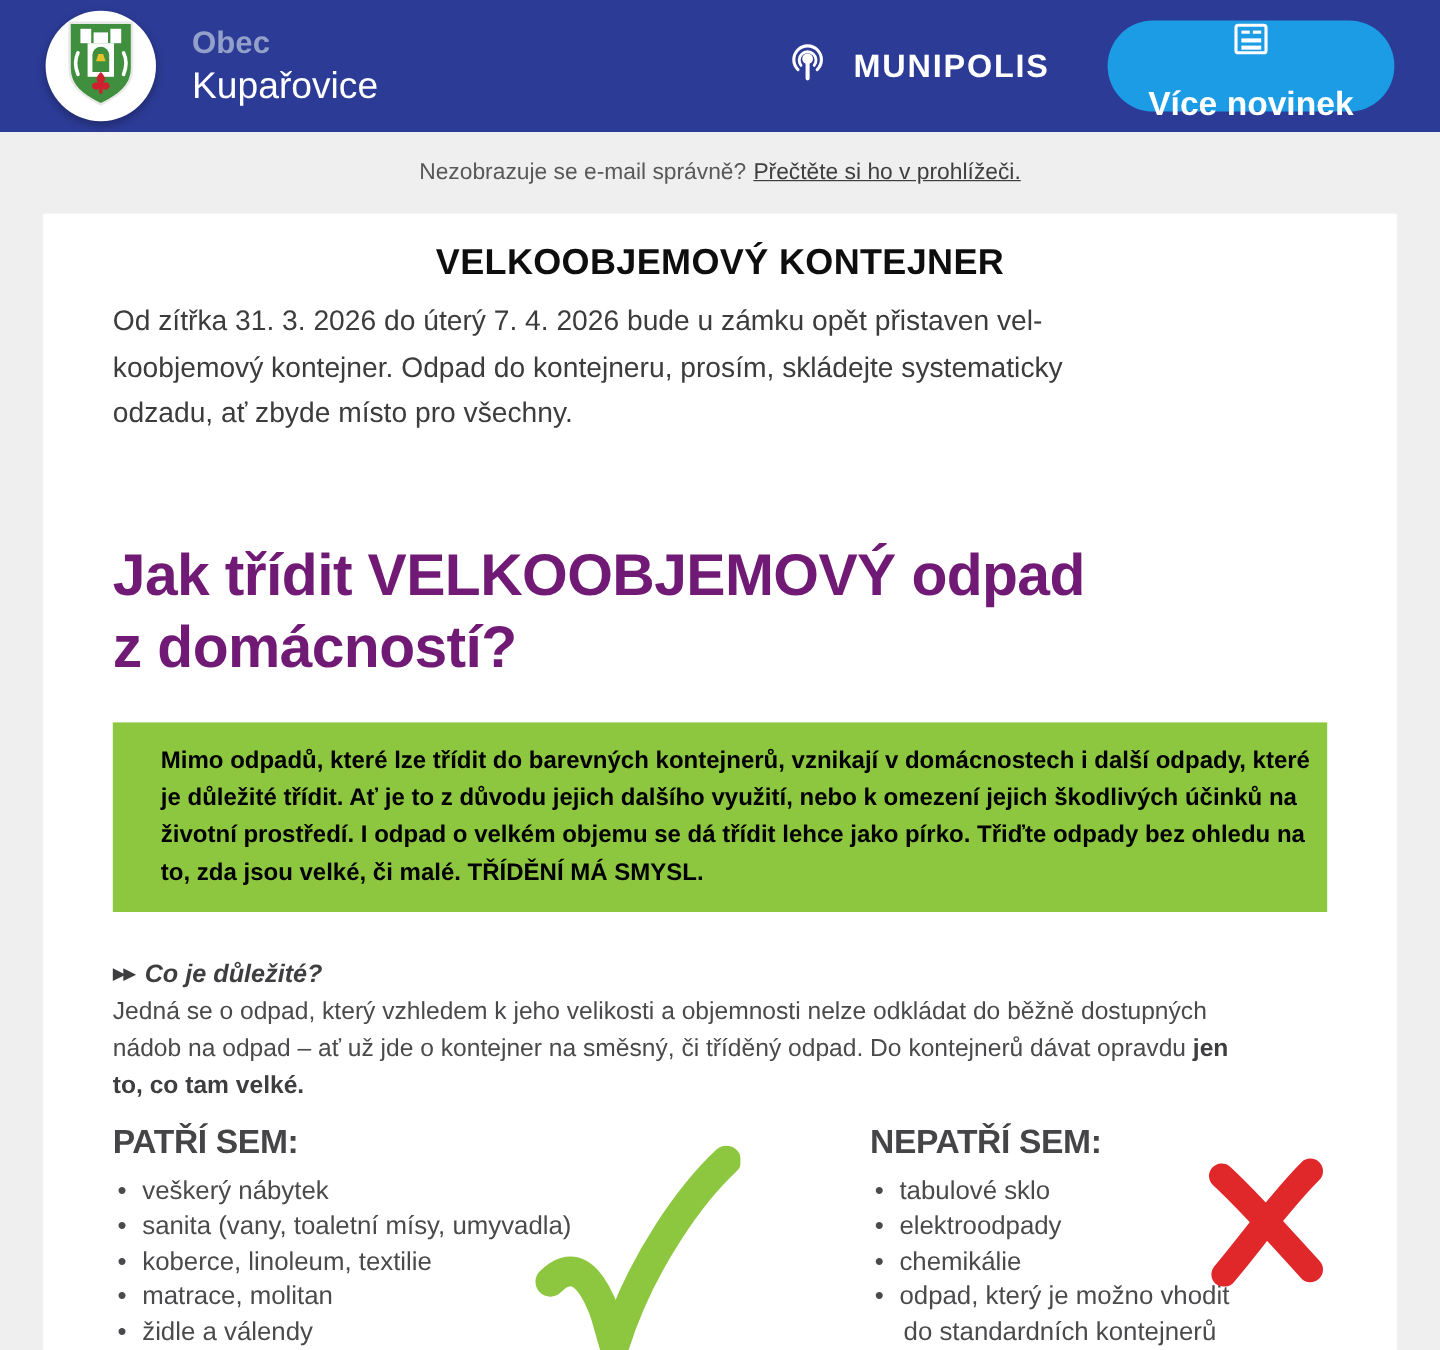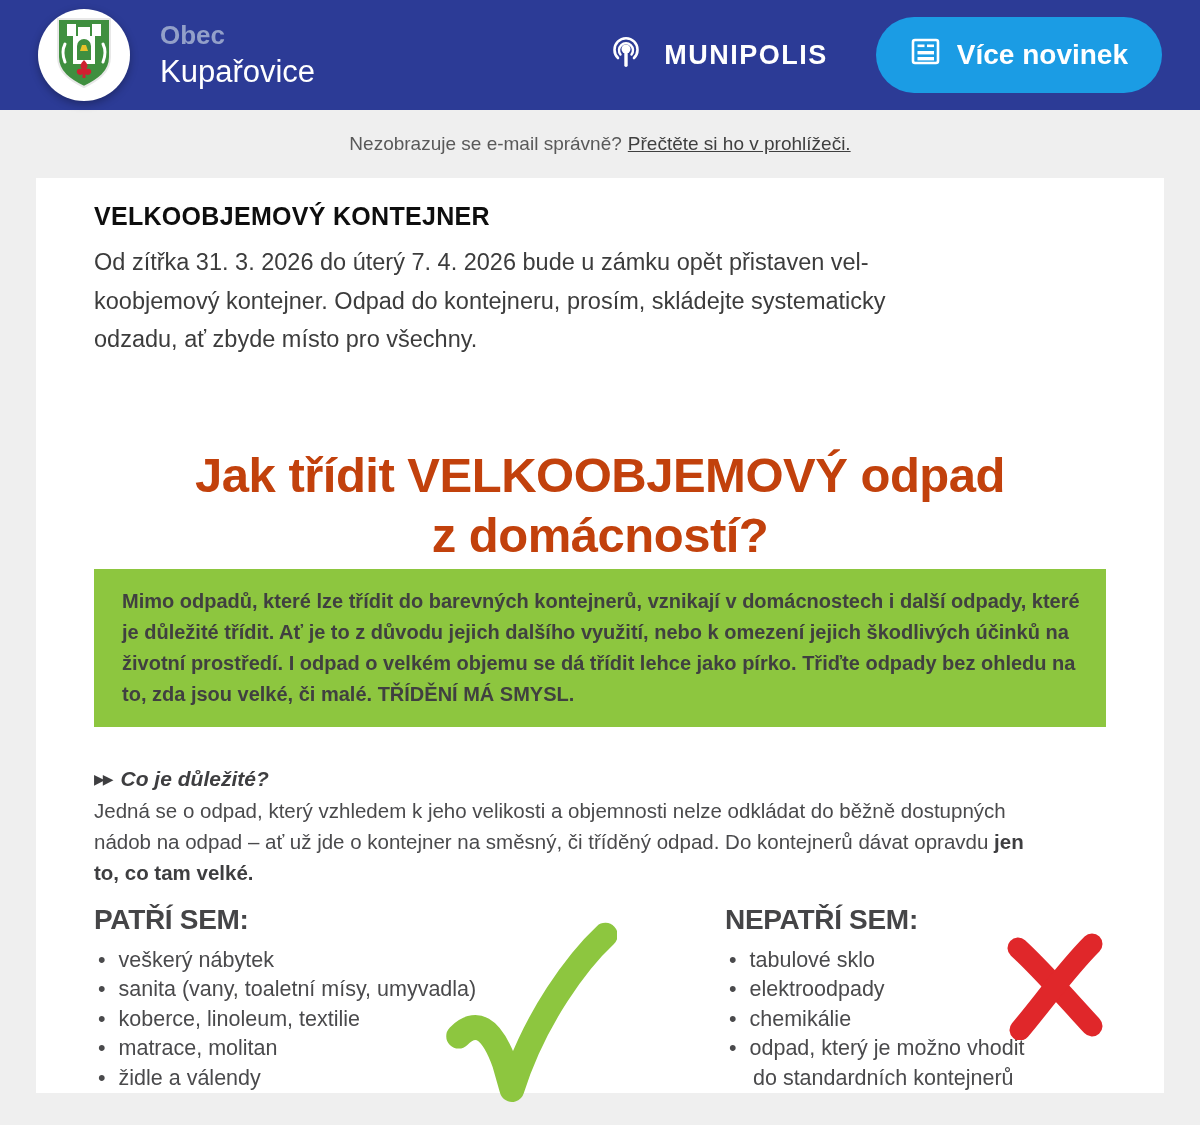--- a/index.html
+++ b/index.html
@@ -32,47 +32,48 @@
   .org-name{color:#ffffff;font-size:31px;font-weight:400;margin-top:3px;}
   .brand{
     margin-left:auto;margin-right:48px;display:flex;align-items:center;gap:18px;
     color:#fff;font-weight:bold;font-size:27px;letter-spacing:1.5px;
   }
   .more-news{
     background:var(--button-blue);color:#fff;border:none;border-radius:38px;
     height:76px;padding:0 34px;font-size:28px;font-weight:bold;
     display:flex;align-items:center;gap:16px;cursor:pointer;
     font-family:"Liberation Sans","DejaVu Sans",sans-serif;
+    flex-direction:column;
   }
   
   .notice-bar{
     height:68px;display:flex;align-items:center;justify-content:center;
     font-size:19px;color:#595959;gap:6px;
   }
   .notice-bar a{color:#3f3f3f;text-decoration:underline;cursor:pointer;}
   
   .card{
     margin:0 36px;background:#ffffff;min-height:907px;
     padding:16px 58px 0;
   }
   .article-title{
-    margin:8px 0 12px;
-    font-size:25px;font-weight:bold;color:#0e0e0e;letter-spacing:.3px;
+    margin:8px 0 12px;text-align:center;
+    font-size:30px;font-weight:bold;color:#0e0e0e;letter-spacing:.3px;
   }
   .article-body{font-size:23.5px;color:#3c3c3c;line-height:38.5px;}
   .article-body div{white-space:nowrap;}
   
   .poster{margin-top:86px;position:relative;color:#58595b;}
   .poster-title{
-    text-align:center;font-size:49px;font-weight:bold;color:#c2410c;
-    line-height:60px;letter-spacing:-.5px;margin-bottom:4px;
+    text-align:left;font-size:49px;font-weight:bold;color:#701a75;
+    line-height:60px;letter-spacing:-.5px;margin-bottom:32px;
   }
   .green-box{
     background:var(--poster-green);
-    padding:17px 28px;color:#404040;font-weight:bold;
+    padding:17px 40px;color:#000000;font-weight:bold;
     font-size:20px;line-height:31px;
   }
   .green-box div{white-space:nowrap;}
   .important{margin-top:36px;font-size:20.5px;line-height:31px;color:#4a4a4c;}
   .imp-head{font-weight:bold;color:#3e3e40;font-size:21px;font-style:italic;}
   .chev{font-size:14px;margin-right:9px;letter-spacing:-2px;vertical-align:2px;}
   .imp-body div{white-space:nowrap;}
   .imp-body b{color:#3e3e40;}
   
   .lists{margin-top:16px;position:relative;display:flex;}

